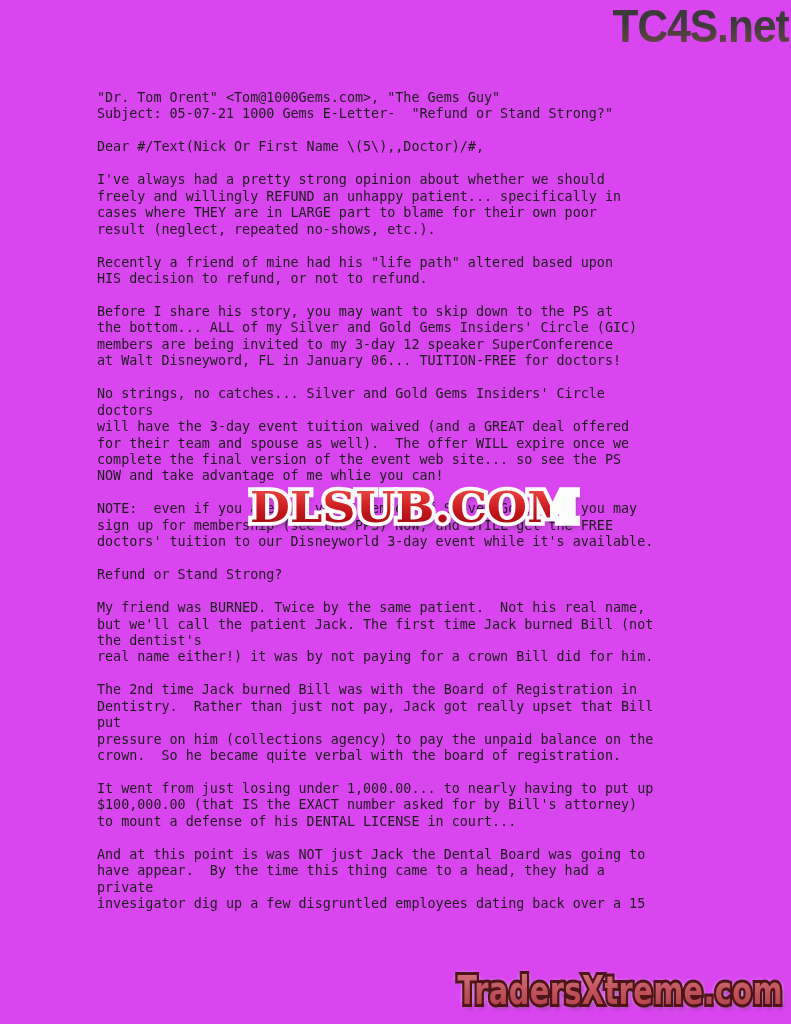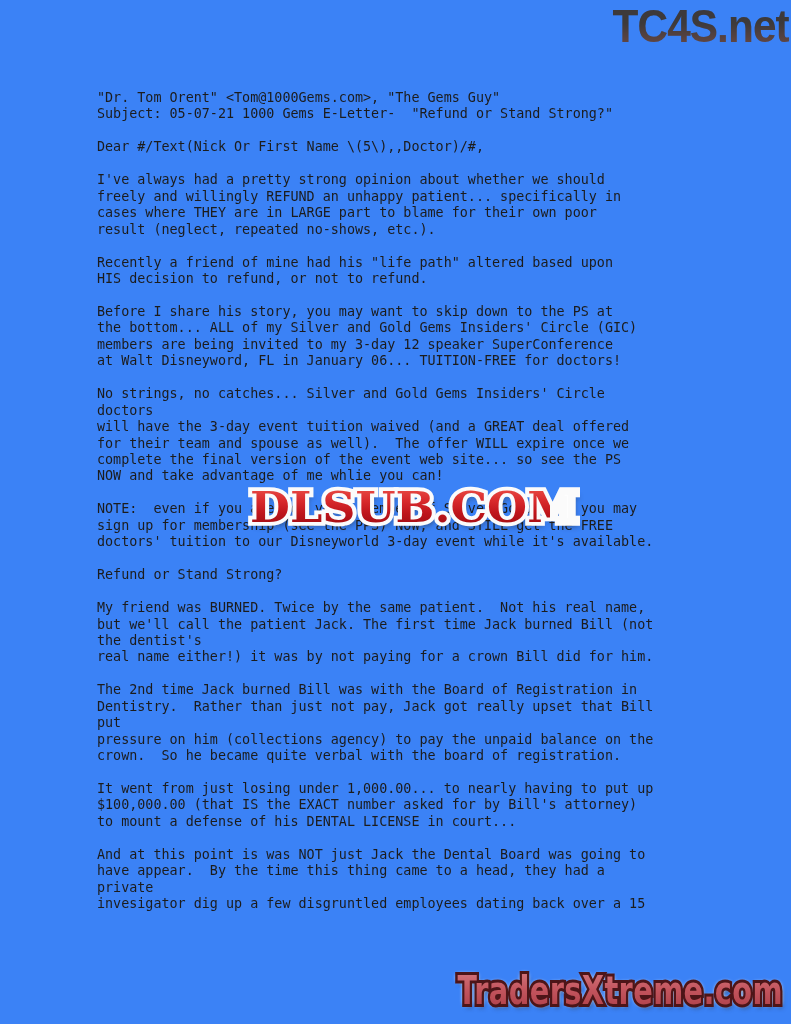--- a/index.html
+++ b/index.html
@@ -9,21 +9,21 @@
     width: 791px;
     height: 1024px;
     overflow: hidden;
     position: relative;
     font-family: "DejaVu Sans", sans-serif;
   }
   .page {
     position: relative;
     width: 791px;
     height: 1024px;
-    background: #3b82f6;
+    background: #d946ef;
   }
 
   
   .tc4s-logo {
     position: absolute;
     top: 2px;
     right: 2px;
     transform: scaleX(0.90);
     transform-origin: right top;
     font-family: "Liberation Sans", sans-serif;

